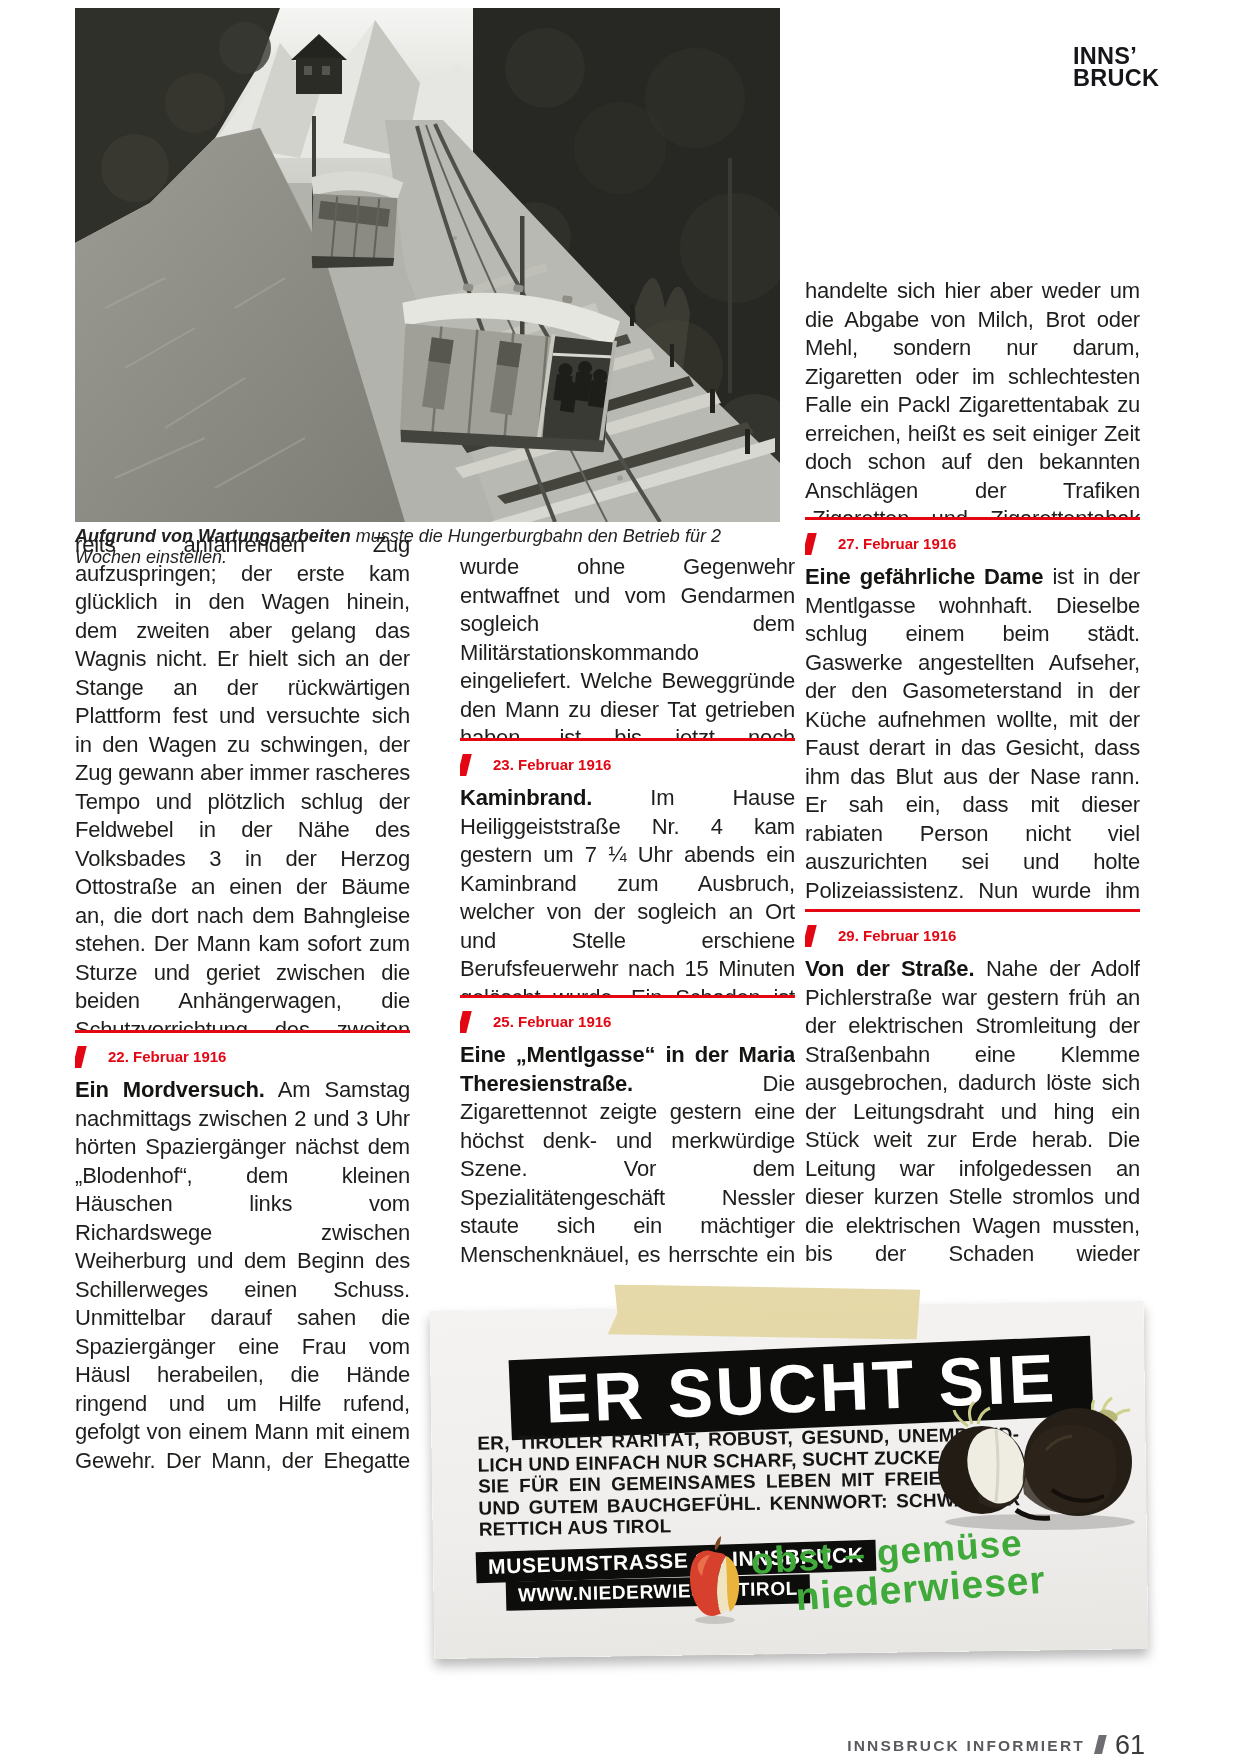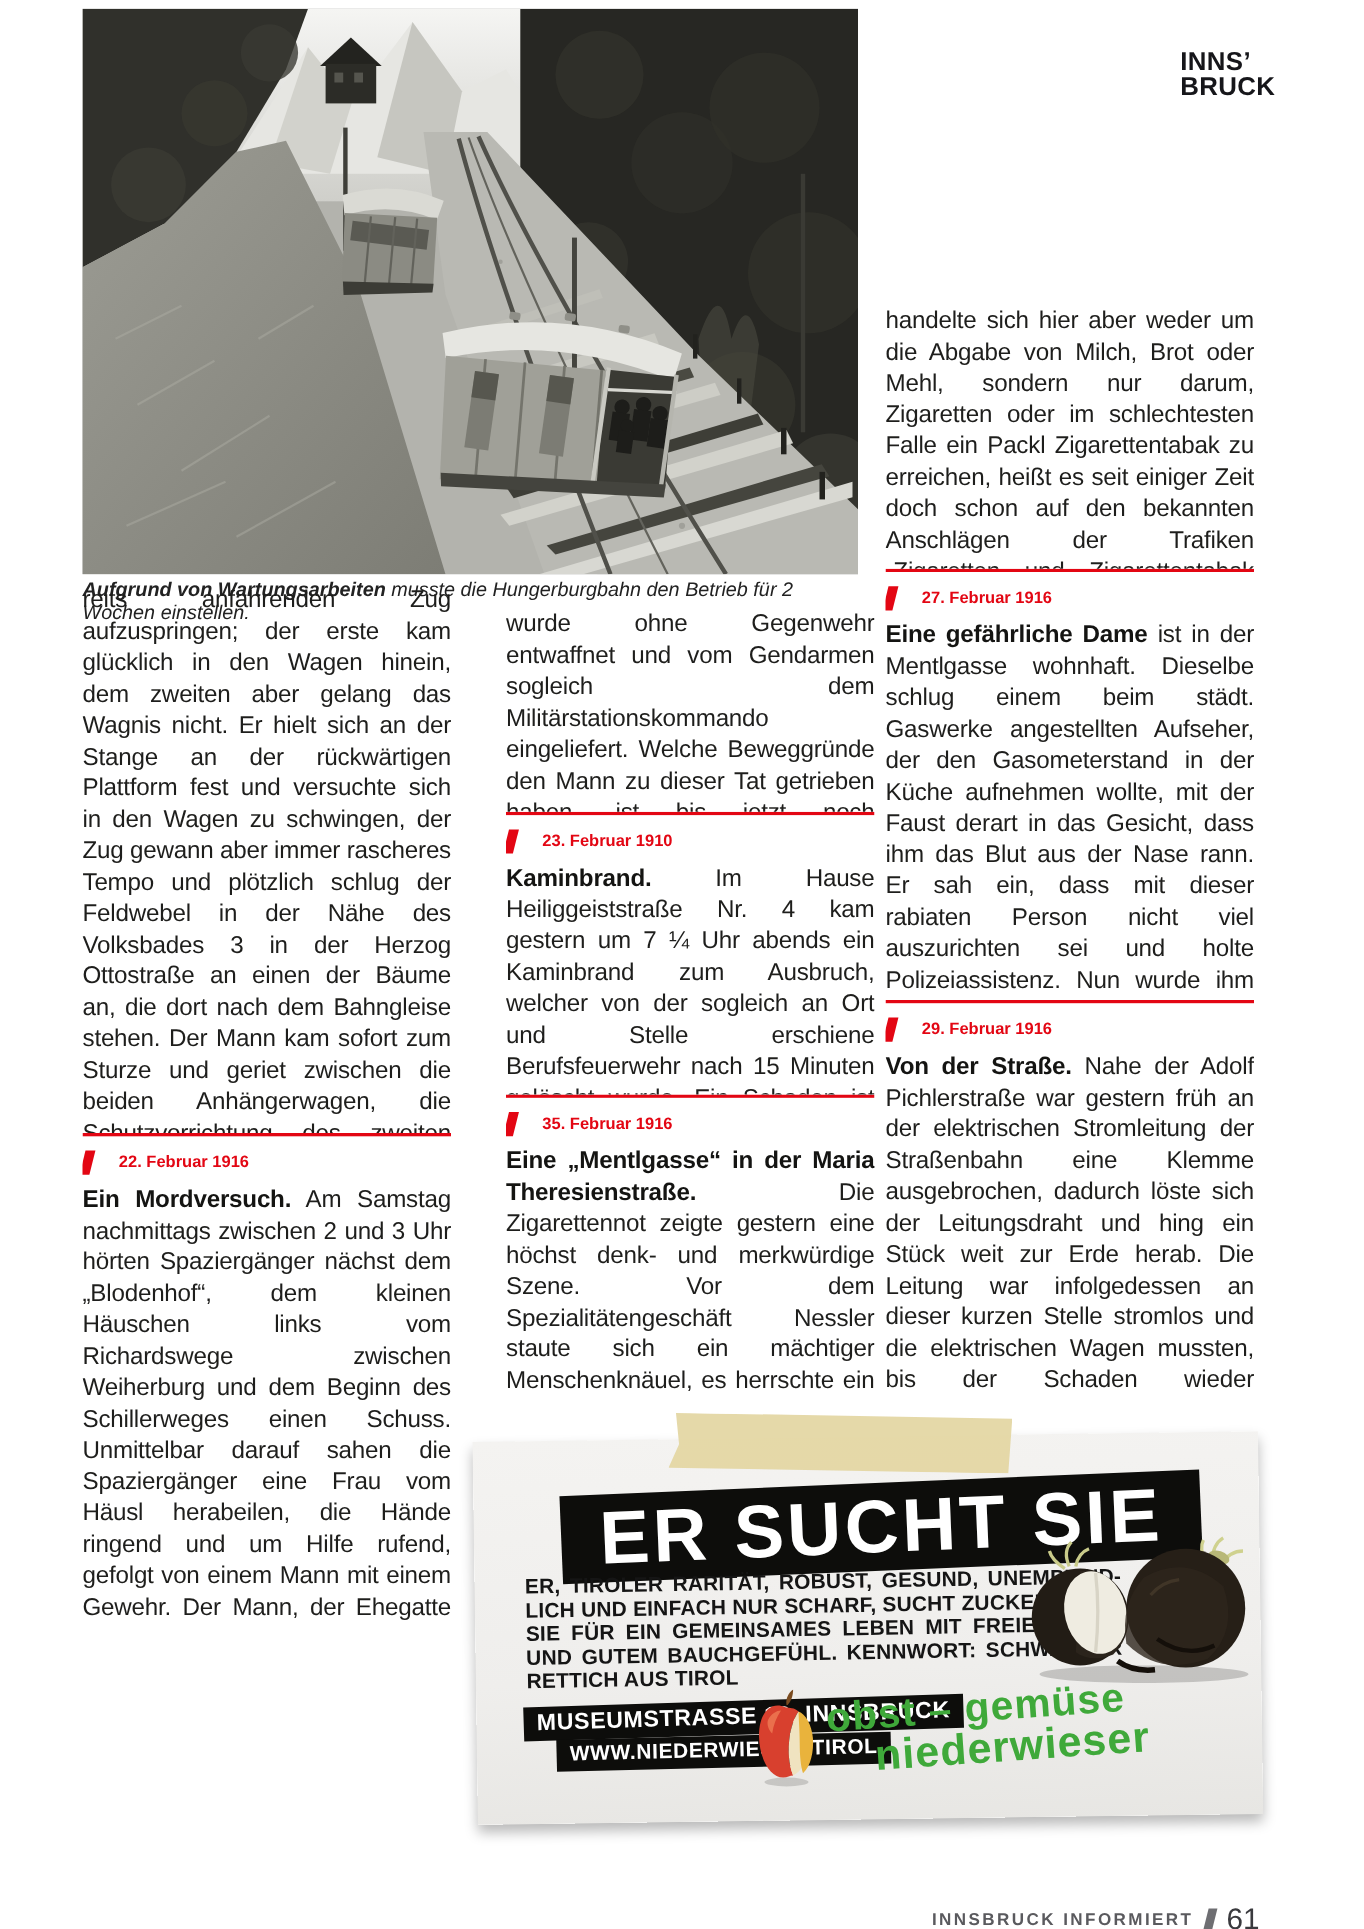--- a/index.html
+++ b/index.html
@@ -214,29 +214,29 @@
   </div>
 
   <div class="col" id="col2">
     <div class="blk" style="height:185px">
       <p class="body">wurde ohne Gegenwehr entwaffnet und vom Gendarmen sogleich dem Militärstationskommando eingeliefert. Welche Beweggründe den Mann zu dieser Tat getrieben haben, ist bis jetzt noch unbekannt.</p>
     </div>
     <div class="blk" style="height:257px">
       <div class="rule"></div>
       <h3 class="date">
         <span class="slash"></span>
-        <span>23. Februar 1910</span>
+        <span>23. Februar 1916</span>
       </h3>
       <p class="body"><b>Kaminbrand.</b><span> Im Hause Heiliggeiststraße Nr. 4 kam gestern um 7 ¼ Uhr abends ein Kaminbrand zum Ausbruch, welcher von der sogleich an Ort und Stelle erschiene Berufsfeuerwehr nach 15 Minuten gelöscht wurde. Ein Schaden ist dadurch nicht entstanden.</span></p>
     </div>
     <div class="blk">
       <div class="rule"></div>
       <h3 class="date">
         <span class="slash"></span>
-        <span>35. Februar 1916</span>
+        <span>25. Februar 1916</span>
       </h3>
       <p class="body"><b>Eine „Mentlgasse“ in der Maria Theresienstraße.</b><span> Die Zigarettennot zeigte gestern eine höchst denk- und merkwürdige Szene. Vor dem Spezialitätengeschäft Nessler staute sich ein mächtiger Menschenknäuel, es herrschte ein Gedränge und ein Eifer als würden die seltensten Leckerbissen an die Menge verteilt. Es</span></p>
     </div>
   </div>
 
   <div class="col" id="col3">
     <div class="blk" style="height:240px">
       <p class="body">handelte sich hier aber weder um die Abgabe von Milch, Brot oder Mehl, sondern nur darum, Zigaretten oder im schlechtesten Falle ein Packl Zigarettentabak zu erreichen, heißt es seit einiger Zeit doch schon auf den bekannten Anschlägen der Trafiken „Zigaretten und Zigarettentabak ausverkauft“.</p>
     </div>
     <div class="blk" style="height:392px">

